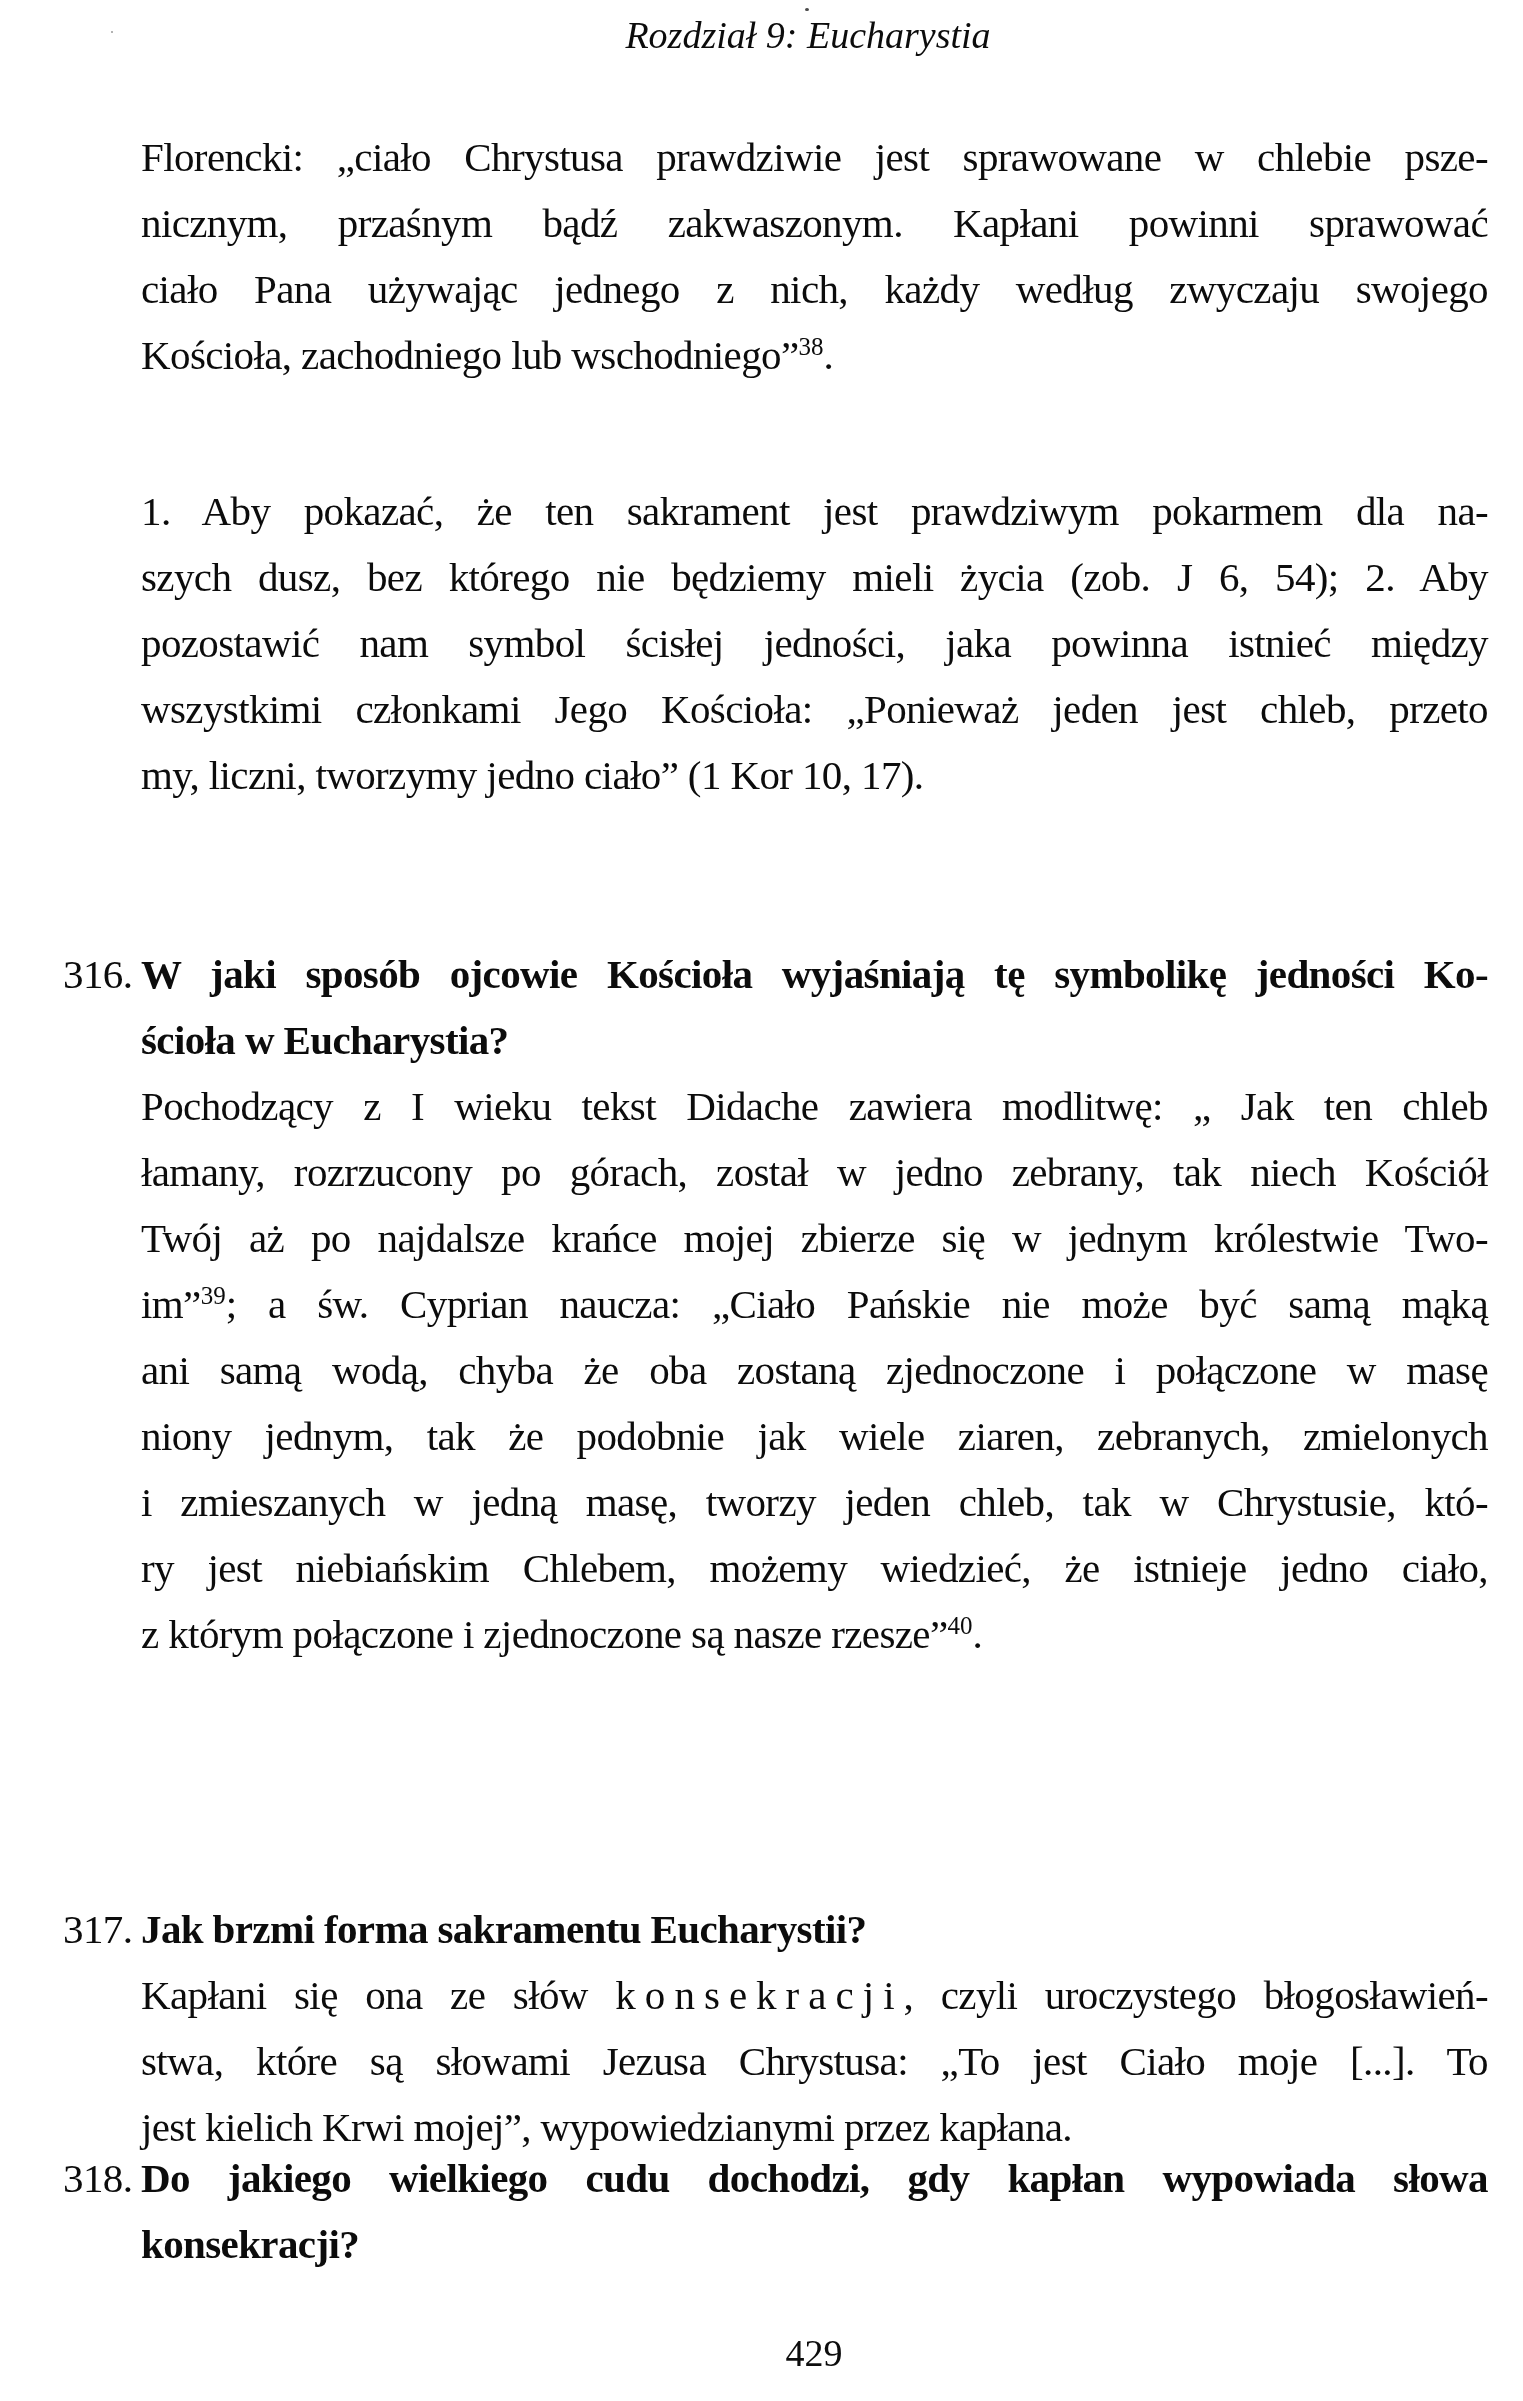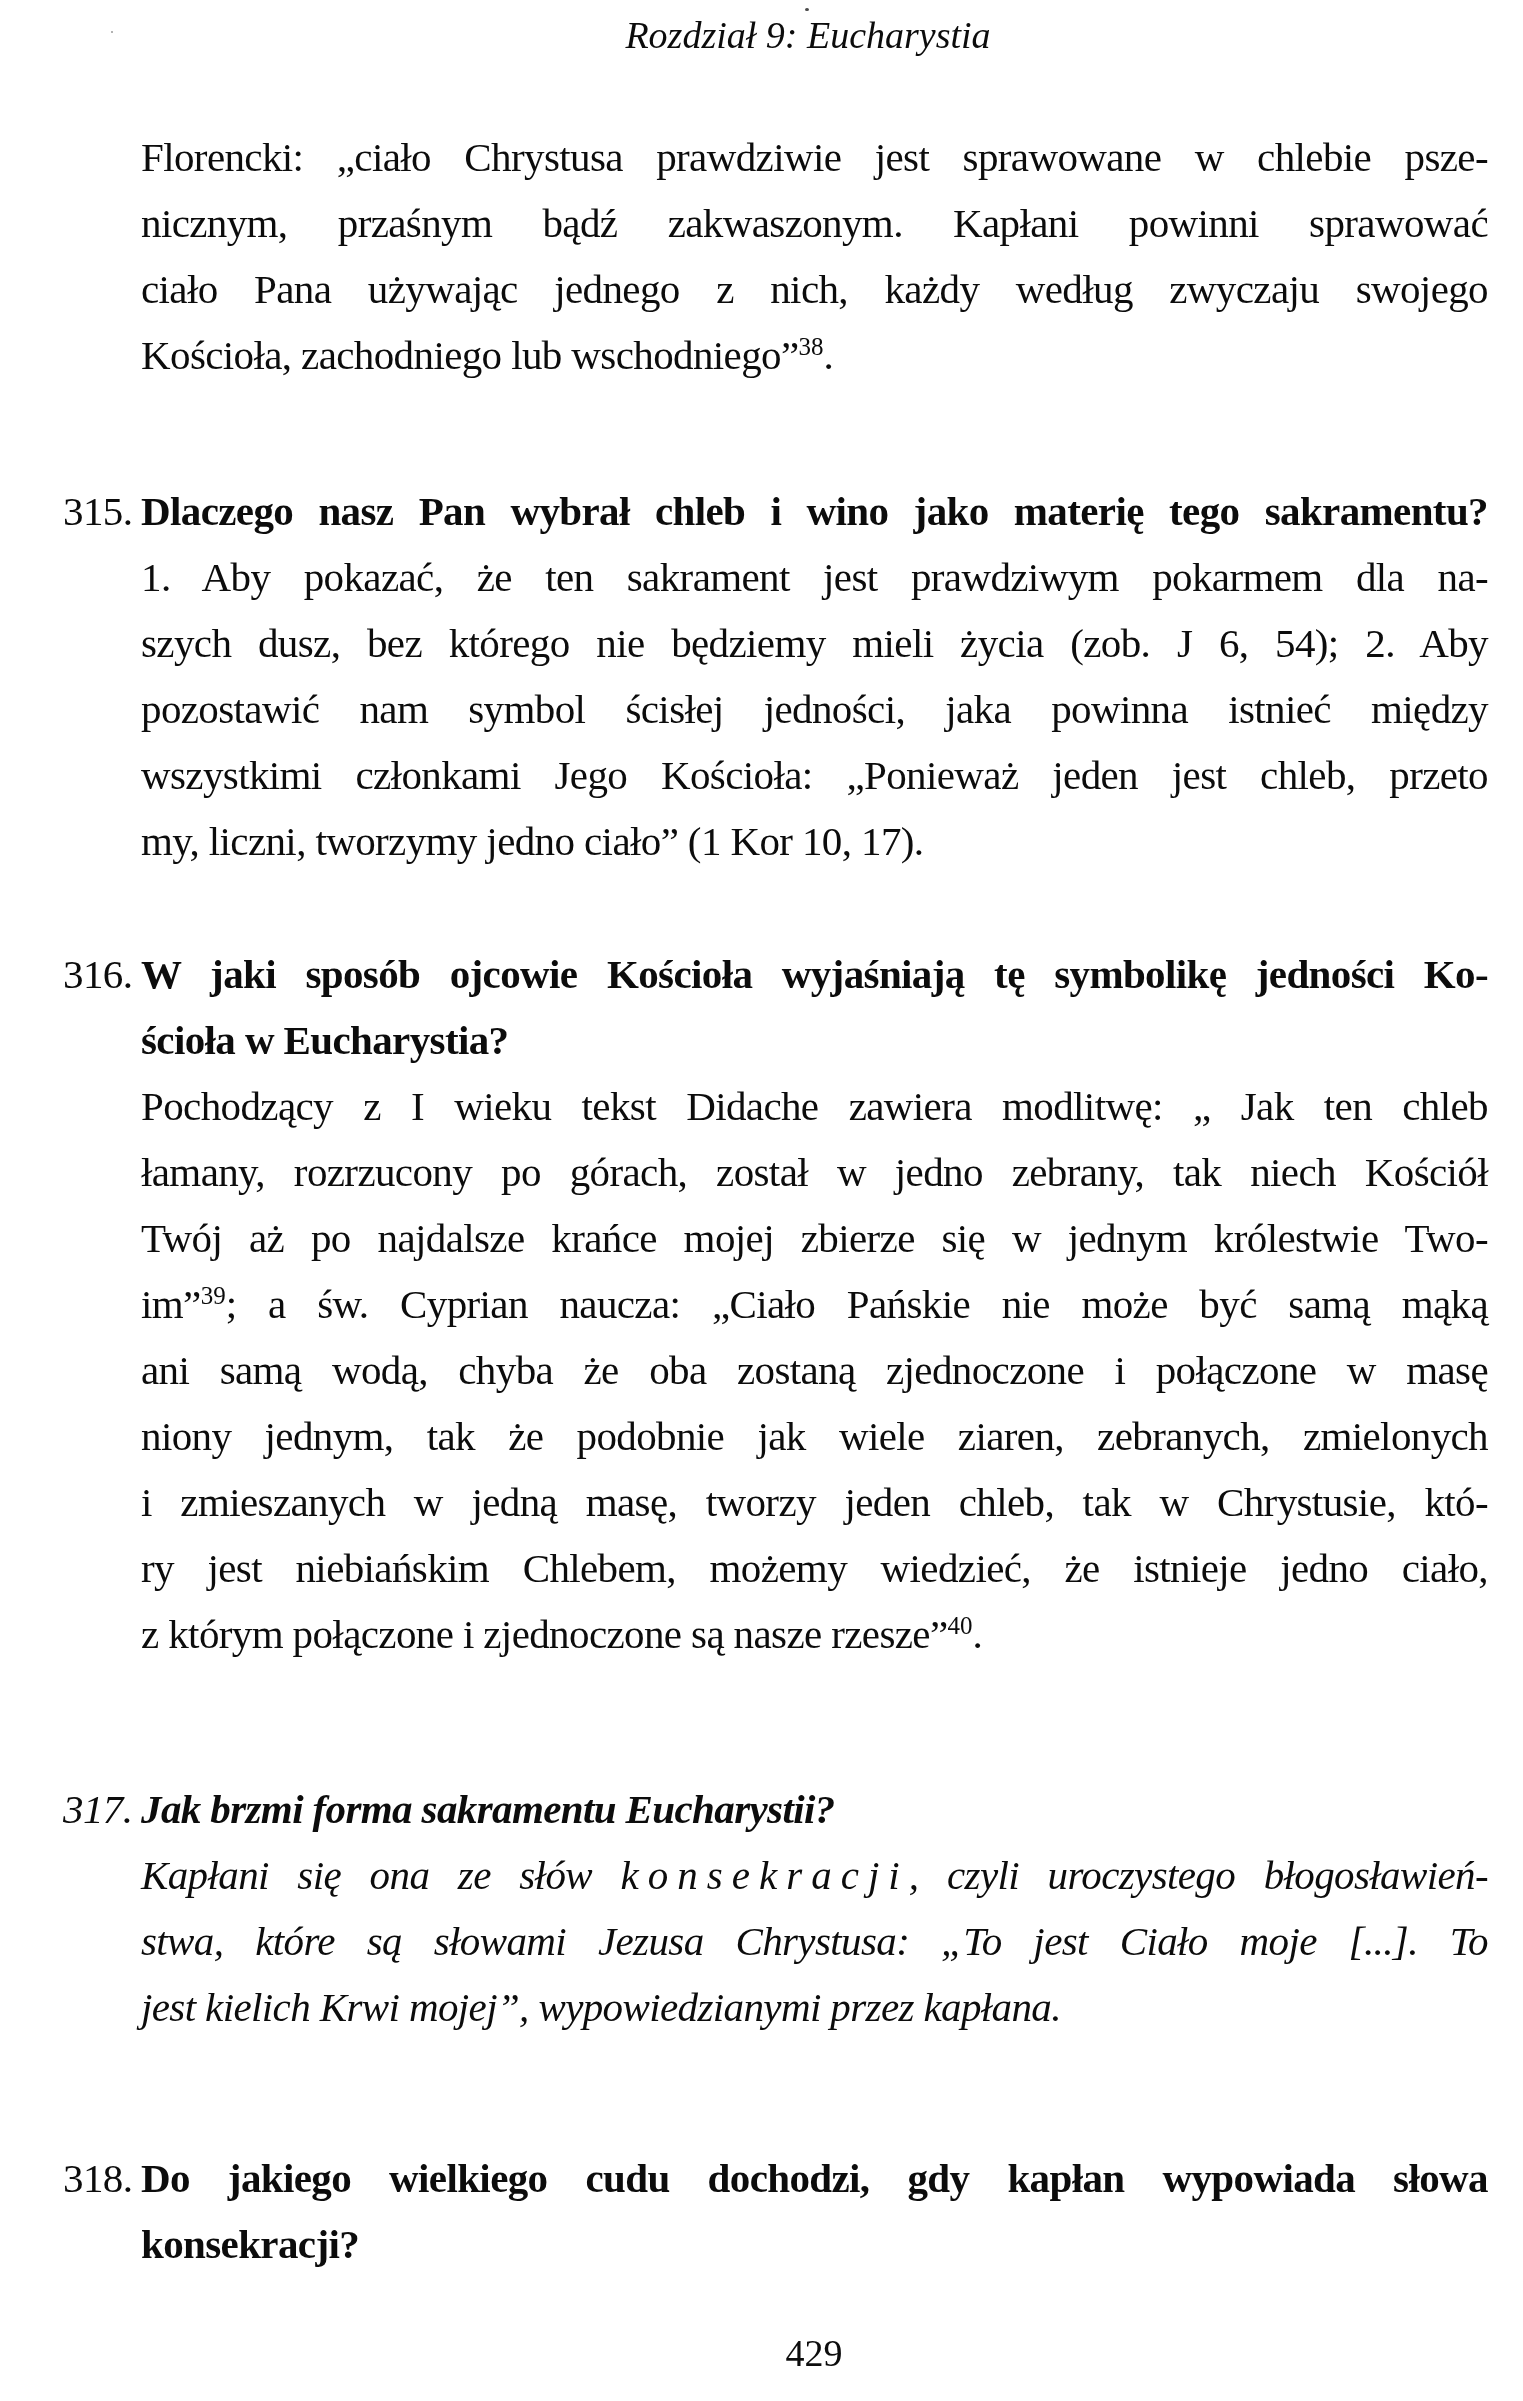--- a/index.html
+++ b/index.html
@@ -39,44 +39,41 @@
     font-size:38px;line-height:46px;
   }
   .speck{position:absolute;border-radius:50%;}
   .speck-1{left:805px;top:7.6px;width:3.8px;height:3px;background:#4a4a4a;}
   .speck-2{left:111px;top:30.5px;width:2.3px;height:2.3px;background:#9a9a9a;}
 
   
   #p-cont{top:124px;}
   #q315{top:478px;}
   #q316{top:941px;}
-  #q317{top:1776px;font-style:italic;}
+  #q317{top:1896px;}
   #q318{top:2145px;}
 </style>
 </head>
 <body>
 
 <div class="page">
 
   <div class="chapter-header">Rozdział 9: Eucharystia</div>
 
   <div class="speck speck-1"></div>
   <div class="speck speck-2"></div>
 
   <div class="block" id="p-cont">
     <div class="line j">Florencki: „ciało Chrystusa prawdziwie jest sprawowane w chlebie psze-</div>
     <div class="line j">nicznym, przaśnym bądź zakwaszonym. Kapłani powinni sprawować</div>
     <div class="line j">ciało Pana używając jednego z nich, każdy według zwyczaju swojego</div>
     <div class="line l"><span>Kościoła, zachodniego lub wschodniego”</span><span class="sup">38</span><span>.</span></div>
   </div>
 
   <div class="block" id="q315">
-    <div class="line j bold">
-      <span class="qnum">315.</span><span>Dlaczego nasz Pan wybrał chleb i wino jako materię tego sakramentu?</span>
-    </div>
     <div class="line j">1. Aby pokazać, że ten sakrament jest prawdziwym pokarmem dla na-</div>
     <div class="line j">szych dusz, bez którego nie będziemy mieli życia (zob. J 6, 54); 2. Aby</div>
     <div class="line j">pozostawić nam symbol ścisłej jedności, jaka powinna istnieć między</div>
     <div class="line j">wszystkimi członkami Jego Kościoła: „Ponieważ jeden jest chleb, przeto</div>
     <div class="line l">my, liczni, tworzymy jedno ciało” (1 Kor 10, 17).</div>
   </div>
 
   <div class="block" id="q316">
     <div class="line j bold">
       <span class="qnum">316.</span><span>W jaki sposób ojcowie Kościoła wyjaśniają tę symbolikę jedności Ko-</span>

